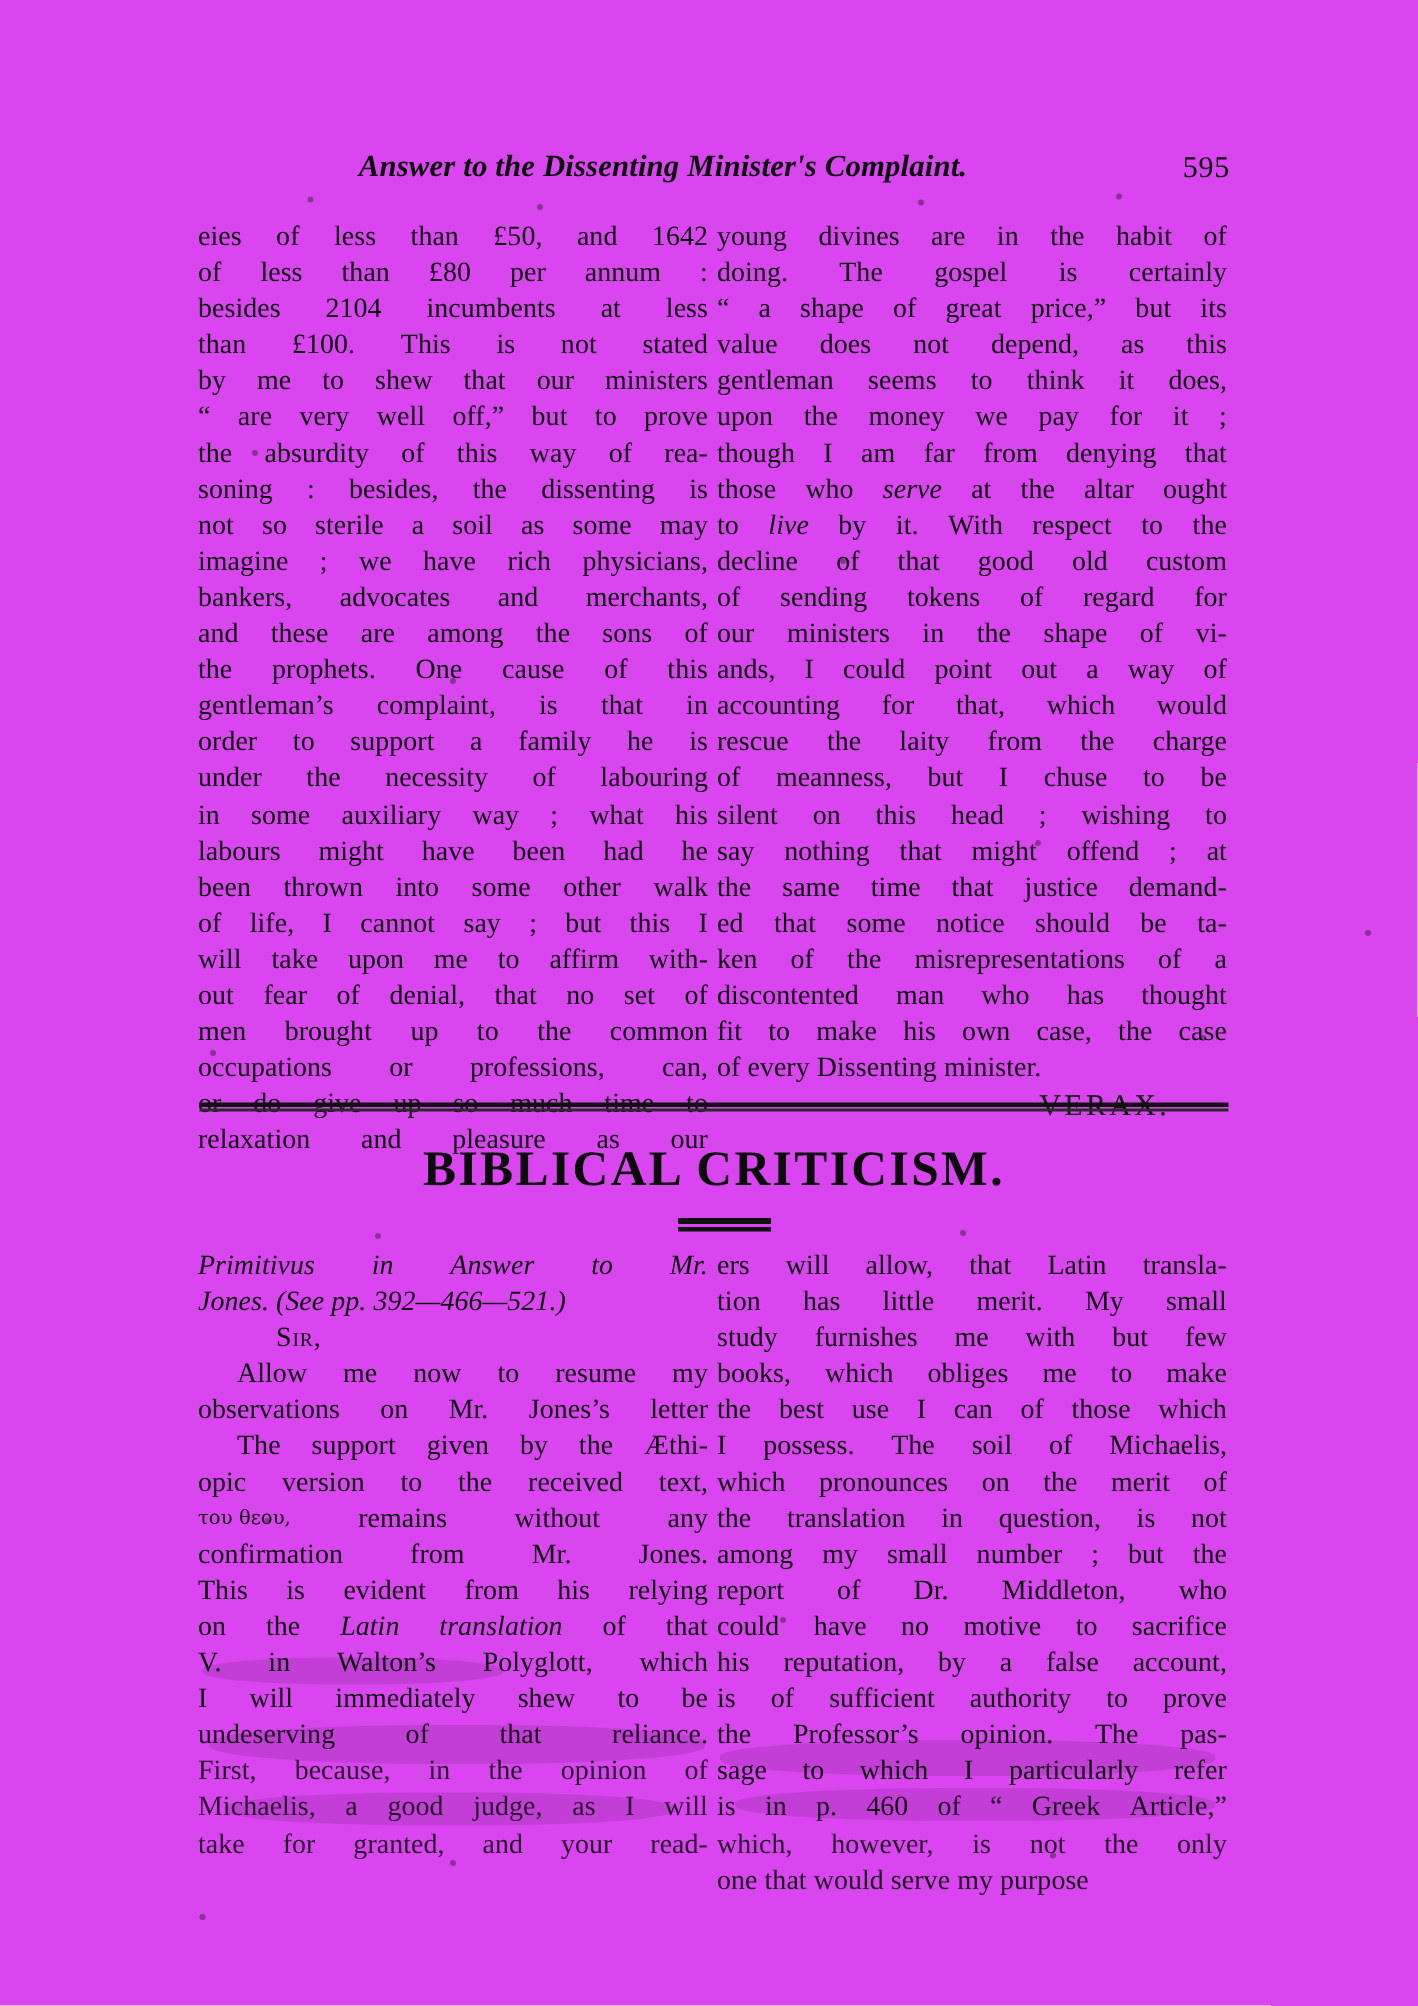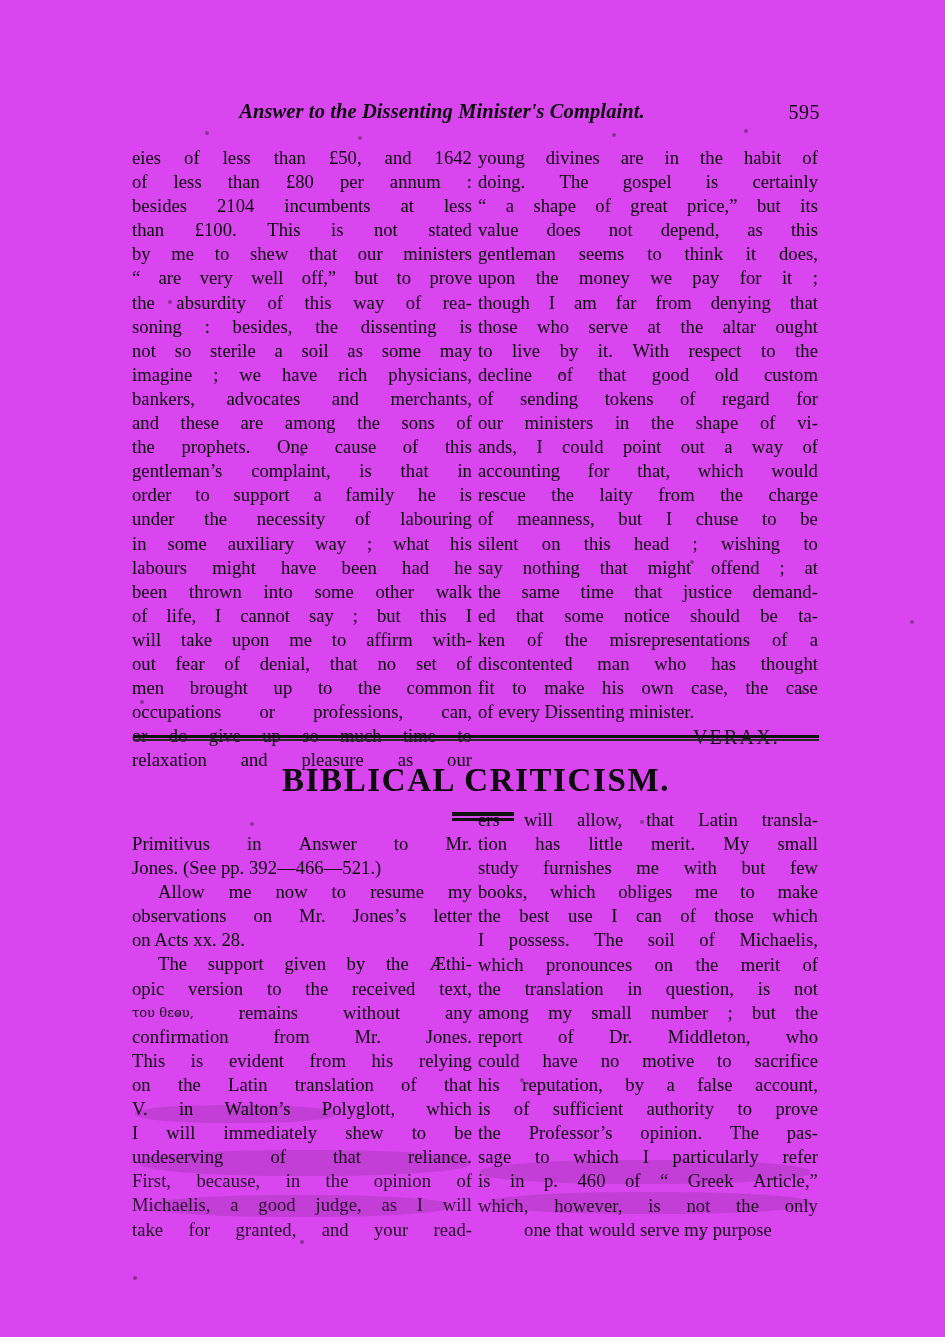--- a/index.html
+++ b/index.html
@@ -70,21 +70,21 @@
     display: flex;
     justify-content: space-between;
     white-space: nowrap;
   }
   .ln.j > span { display: inline-block; }
 
   
   .ind { padding-left: 26px; }
   .ind2 { padding-left: 52px; }
 
-  .it { }
+  .it { font-style: italic; }
   .sc {
     font-variant: small-caps;
     letter-spacing: 0.6px;
   }
   .grk { font-family: "DejaVu Serif", serif; font-size: 13px; }
 
   .signature {
     display: block;
     height: 26px;
     line-height: 26px;
@@ -612,36 +612,36 @@
 
   <div class="col left" id="a2-left" style="top:832px;">
       <div class="ln j it">
         <span>Primitivus</span>
         <span>in</span>
         <span>Answer</span>
         <span>to</span>
         <span>Mr.</span>
       </div>
       <div class="ln"><span class="it">Jones. (See pp. 392—466—521.)</span></div>
+      <div class="ln ind2 sc">Sir,</div>
       <div class="ln j ind">
         <span>Allow</span>
         <span>me</span>
         <span>now</span>
         <span>to</span>
         <span>resume</span>
         <span>my</span>
       </div>
       <div class="ln j">
         <span>observations</span>
         <span>on</span>
         <span>Mr.</span>
         <span>Jones’s</span>
         <span>letter</span>
       </div>
-      <div class="ln">on Acts xx. 28.</div>
       <div class="ln j ind">
         <span>The</span>
         <span>support</span>
         <span>given</span>
         <span>by</span>
         <span>the</span>
         <span>Æthi-</span>
       </div>
       <div class="ln j">
         <span>opic</span>
@@ -720,21 +720,21 @@
       <div class="ln j faded-2">
         <span>take</span>
         <span>for</span>
         <span>granted,</span>
         <span>and</span>
         <span>your</span>
         <span>read-</span>
       </div>
     </div>
 
-  <div class="col right" id="a2-right" style="top:808px;text-align:center;">
+  <div class="col right" id="a2-right" style="top:832px;">
       <div class="ln j">
         <span>ers</span>
         <span>will</span>
         <span>allow,</span>
         <span>that</span>
         <span>Latin</span>
         <span>transla-</span>
       </div>
       <div class="ln j">
         <span>tion</span>

